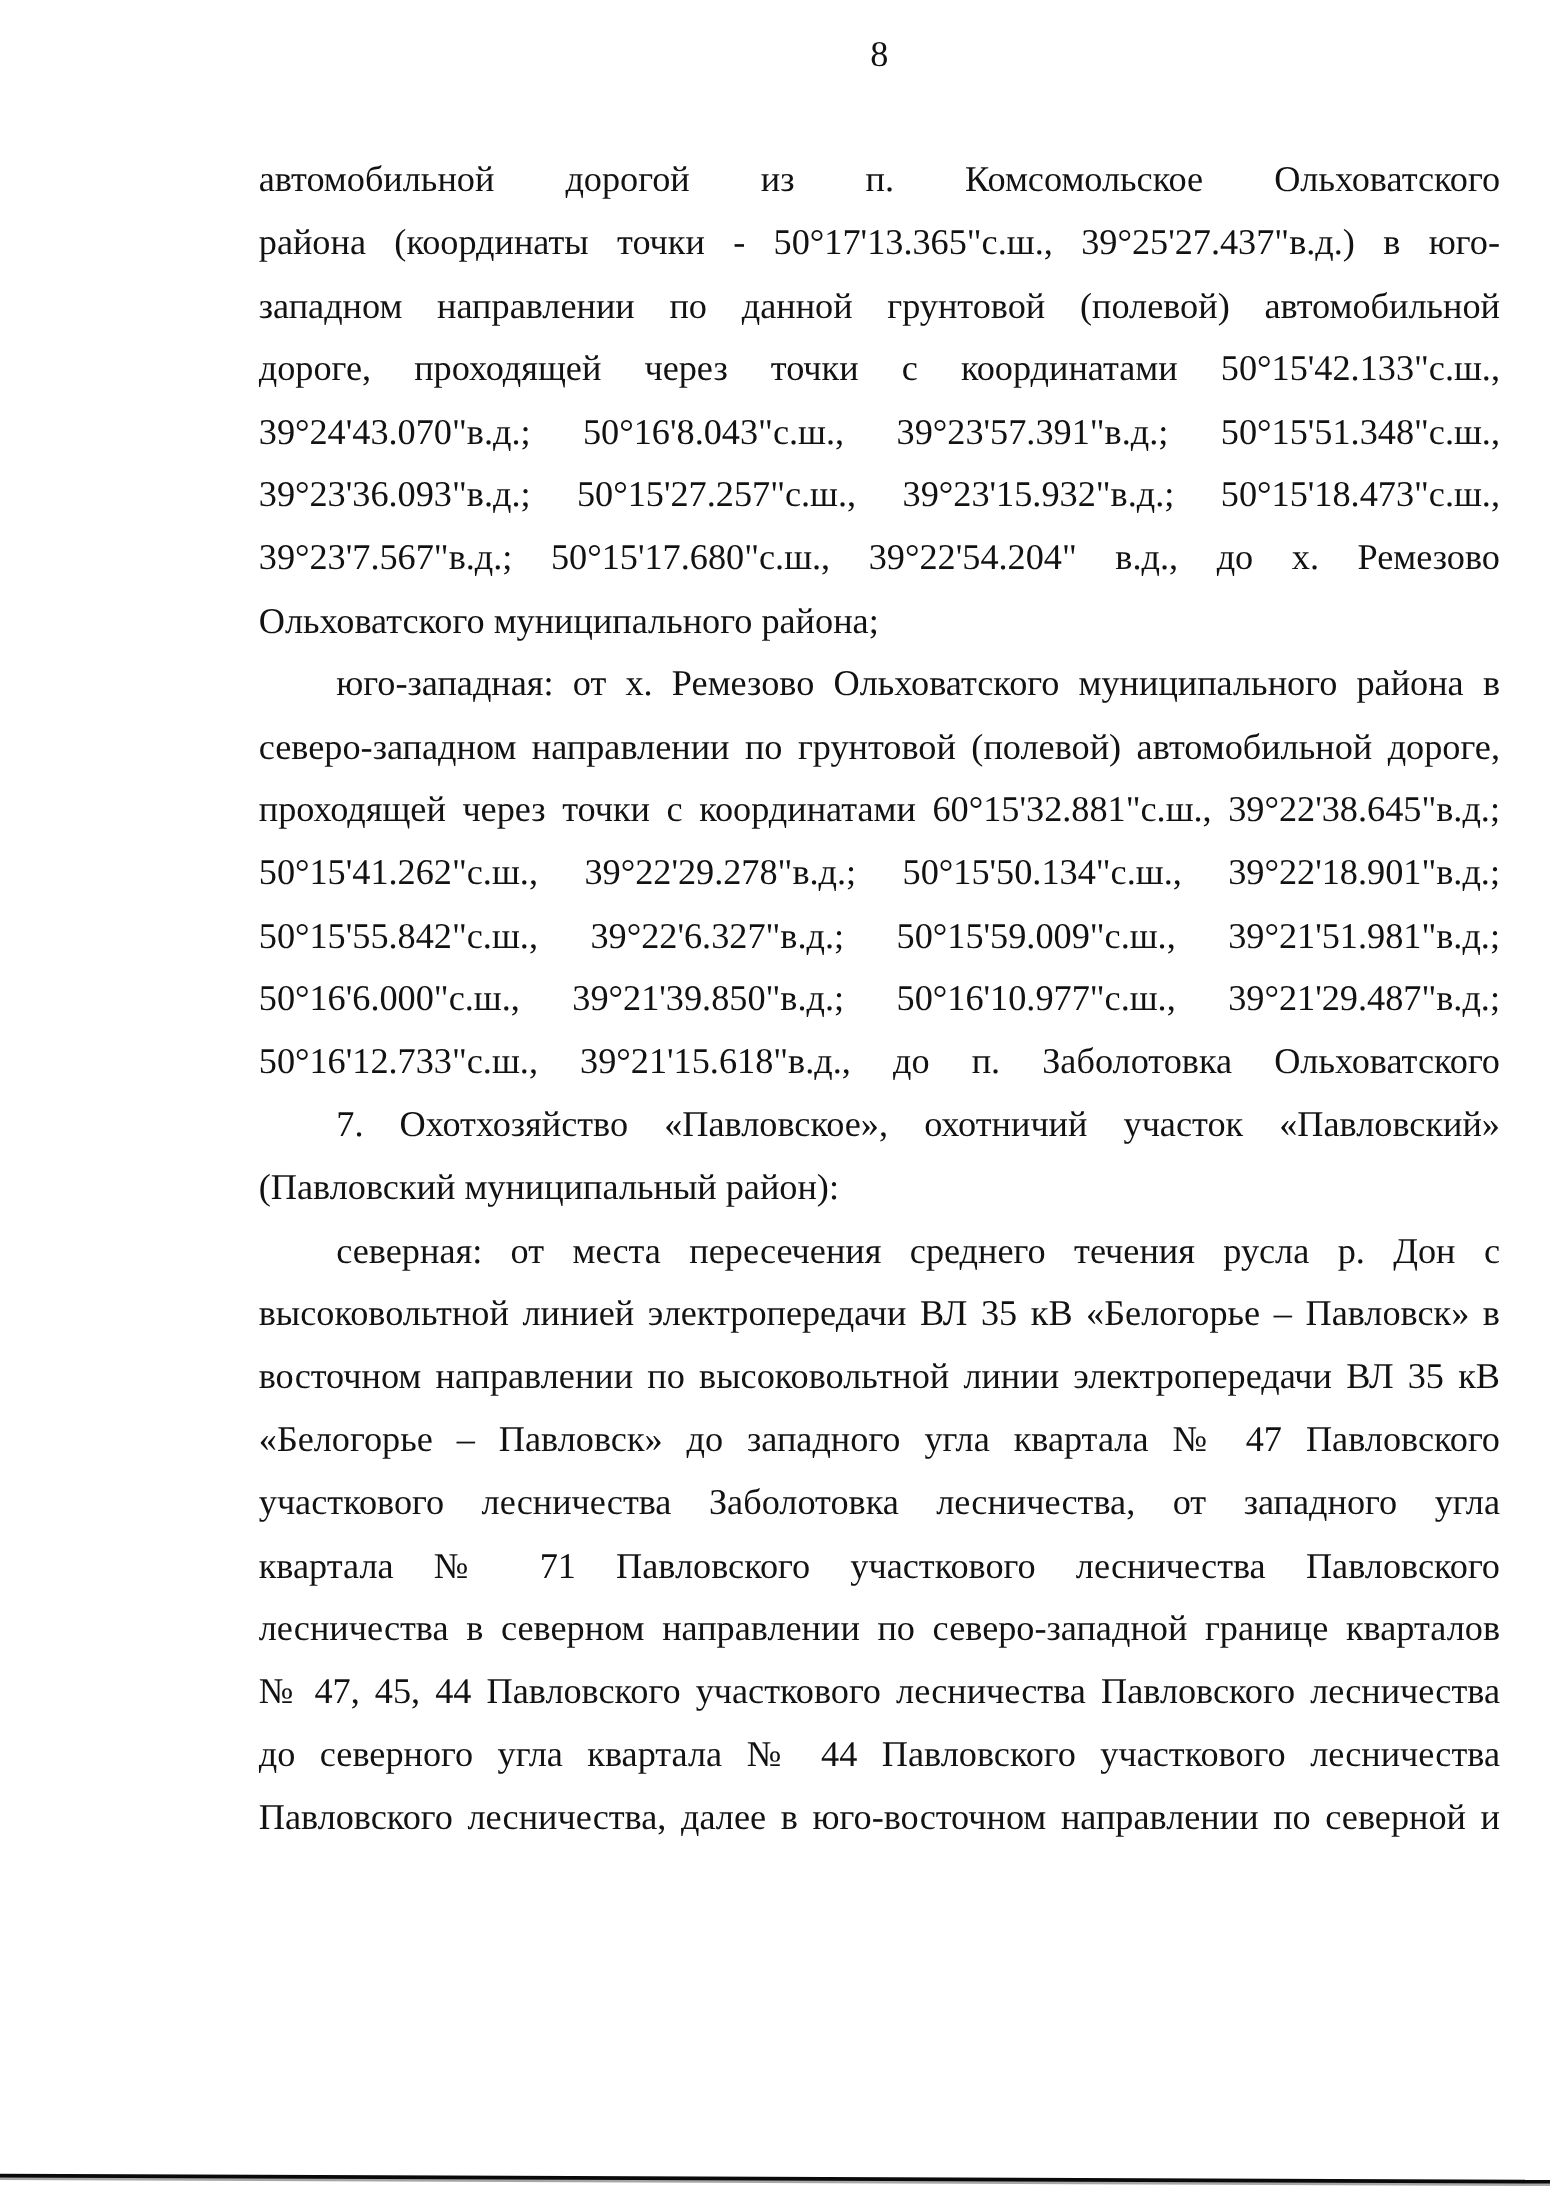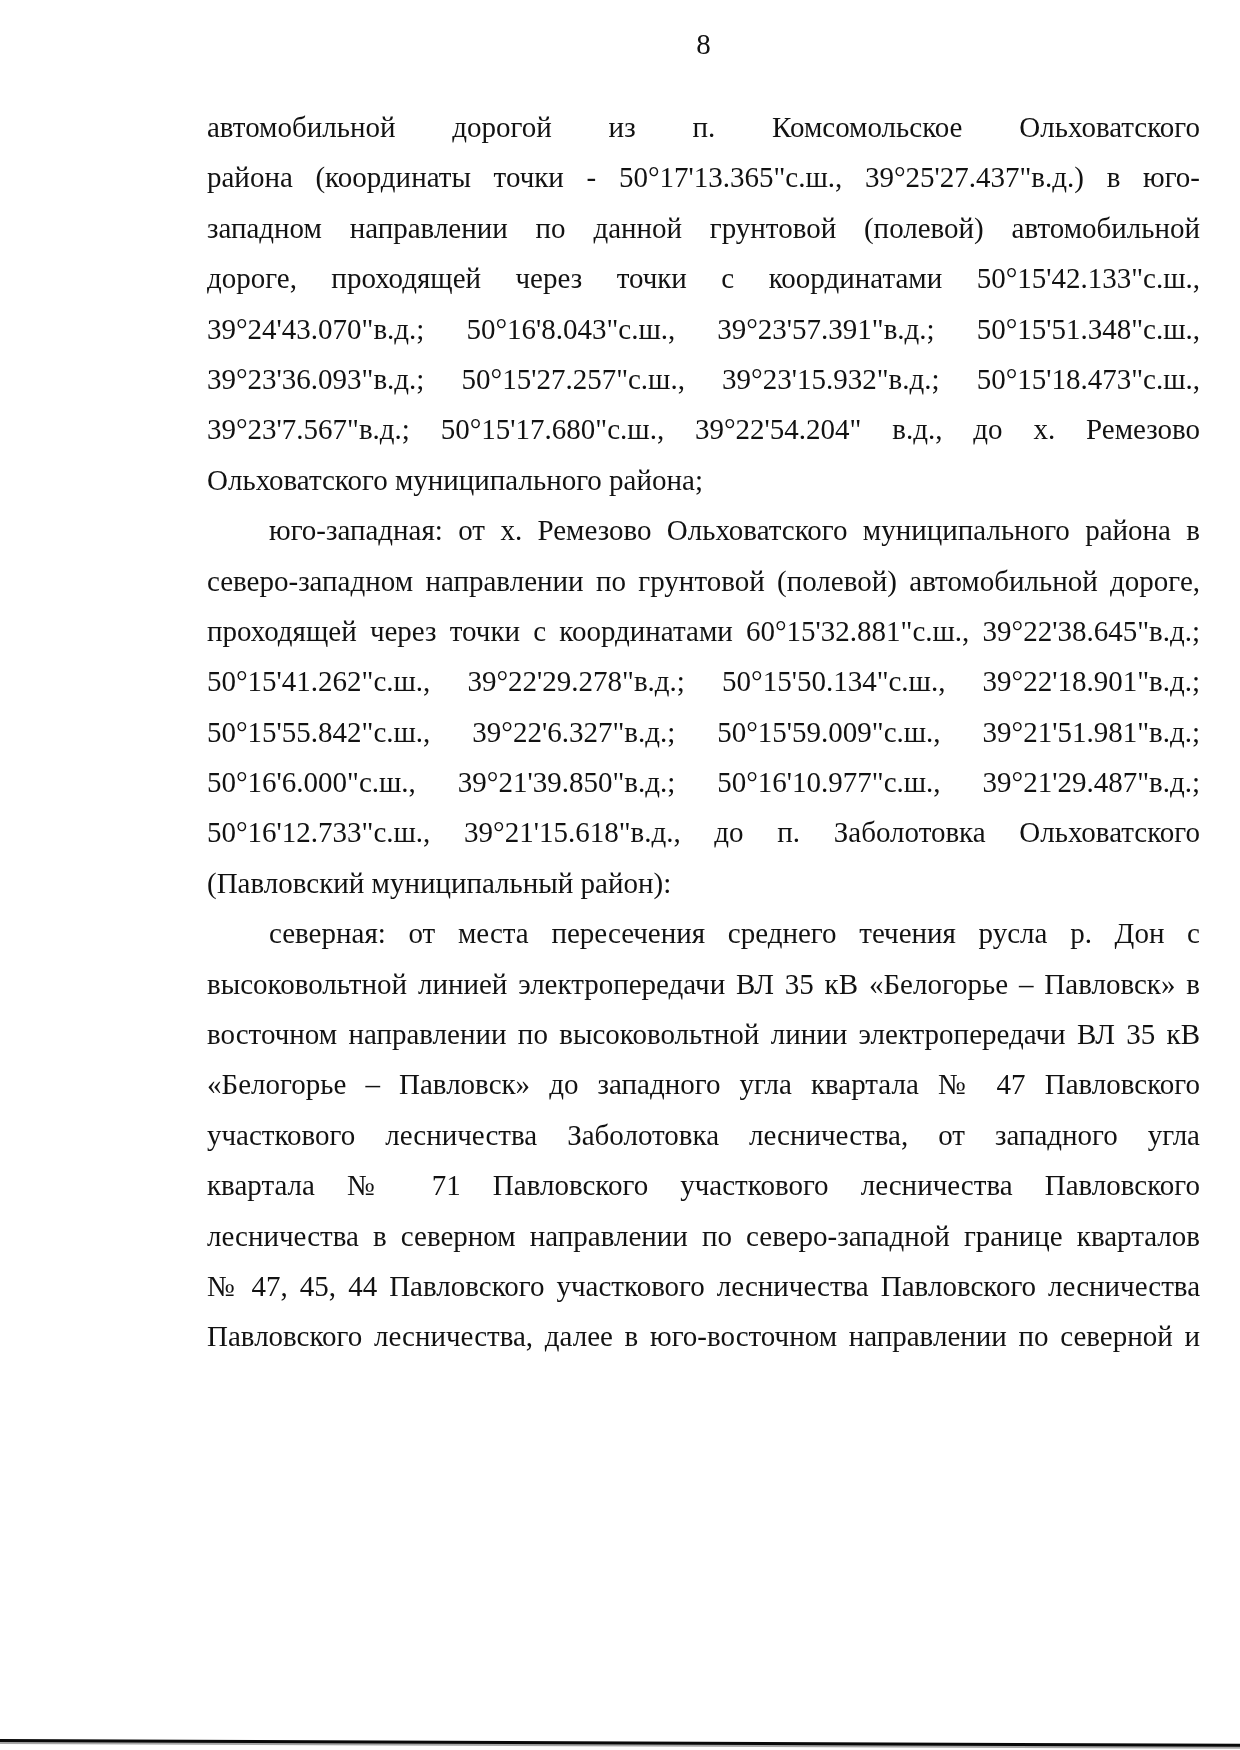--- a/index.html
+++ b/index.html
@@ -20,21 +20,21 @@
     position: absolute;
     top: 28px;
     left: 207px;
     width: 993px;
     text-align: center;
     font-size: 29px;
     line-height: 1.15;
   }
   .doc-body {
     position: absolute;
-    top: 102px;
+    top: 119px;
     left: 207px;
     width: 993px;
     font-size: 29px;
     line-height: 50.4px;
   }
   .para { margin: 0; padding: 0; }
   .line {
     text-align: justify;
     text-align-last: justify;
     overflow: hidden;
@@ -78,29 +78,31 @@
       <div class="para">
         <div class="line indent">юго-западная: от х. Ремезово Ольховатского муниципального района в</div>
         <div class="line">северо-западном направлении по грунтовой (полевой) автомобильной дороге,</div>
         <div class="line">проходящей через точки с координатами 60°15'32.881"с.ш., 39°22'38.645"в.д.;</div>
         <div class="line">50°15'41.262"с.ш., 39°22'29.278"в.д.; 50°15'50.134"с.ш., 39°22'18.901"в.д.;</div>
         <div class="line">50°15'55.842"с.ш., 39°22'6.327"в.д.; 50°15'59.009"с.ш., 39°21'51.981"в.д.;</div>
         <div class="line">50°16'6.000"с.ш., 39°21'39.850"в.д.; 50°16'10.977"с.ш., 39°21'29.487"в.д.;</div>
         <div class="line">50°16'12.733"с.ш., 39°21'15.618"в.д., до п. Заболотовка Ольховатского</div>
       </div>
       <div class="para">
+        <div class="line indent">7. Охотхозяйство «Павловское», охотничий участок «Павловский»</div>
         <div class="line lastline">(Павловский муниципальный район):</div>
       </div>
       <div class="para">
         <div class="line indent">северная: от места пересечения среднего течения русла р. Дон с</div>
         <div class="line">высоковольтной линией электропередачи ВЛ 35 кВ «Белогорье – Павловск» в</div>
         <div class="line">восточном направлении по высоковольтной линии электропередачи ВЛ 35 кВ</div>
         <div class="line">«Белогорье – Павловск» до западного угла квартала № 47 Павловского</div>
         <div class="line">участкового лесничества Заболотовка лесничества, от западного угла</div>
         <div class="line">квартала № 71 Павловского участкового лесничества Павловского</div>
         <div class="line">лесничества в северном направлении по северо-западной границе кварталов</div>
         <div class="line">№ 47, 45, 44 Павловского участкового лесничества Павловского лесничества</div>
+        <div class="line">до северного угла квартала № 44 Павловского участкового лесничества</div>
         <div class="line">Павловского лесничества, далее в юго-восточном направлении по северной и</div>
       </div>
     </div>
 
   <div class="scan-line"></div>
 </div>
 
 </body></html>

